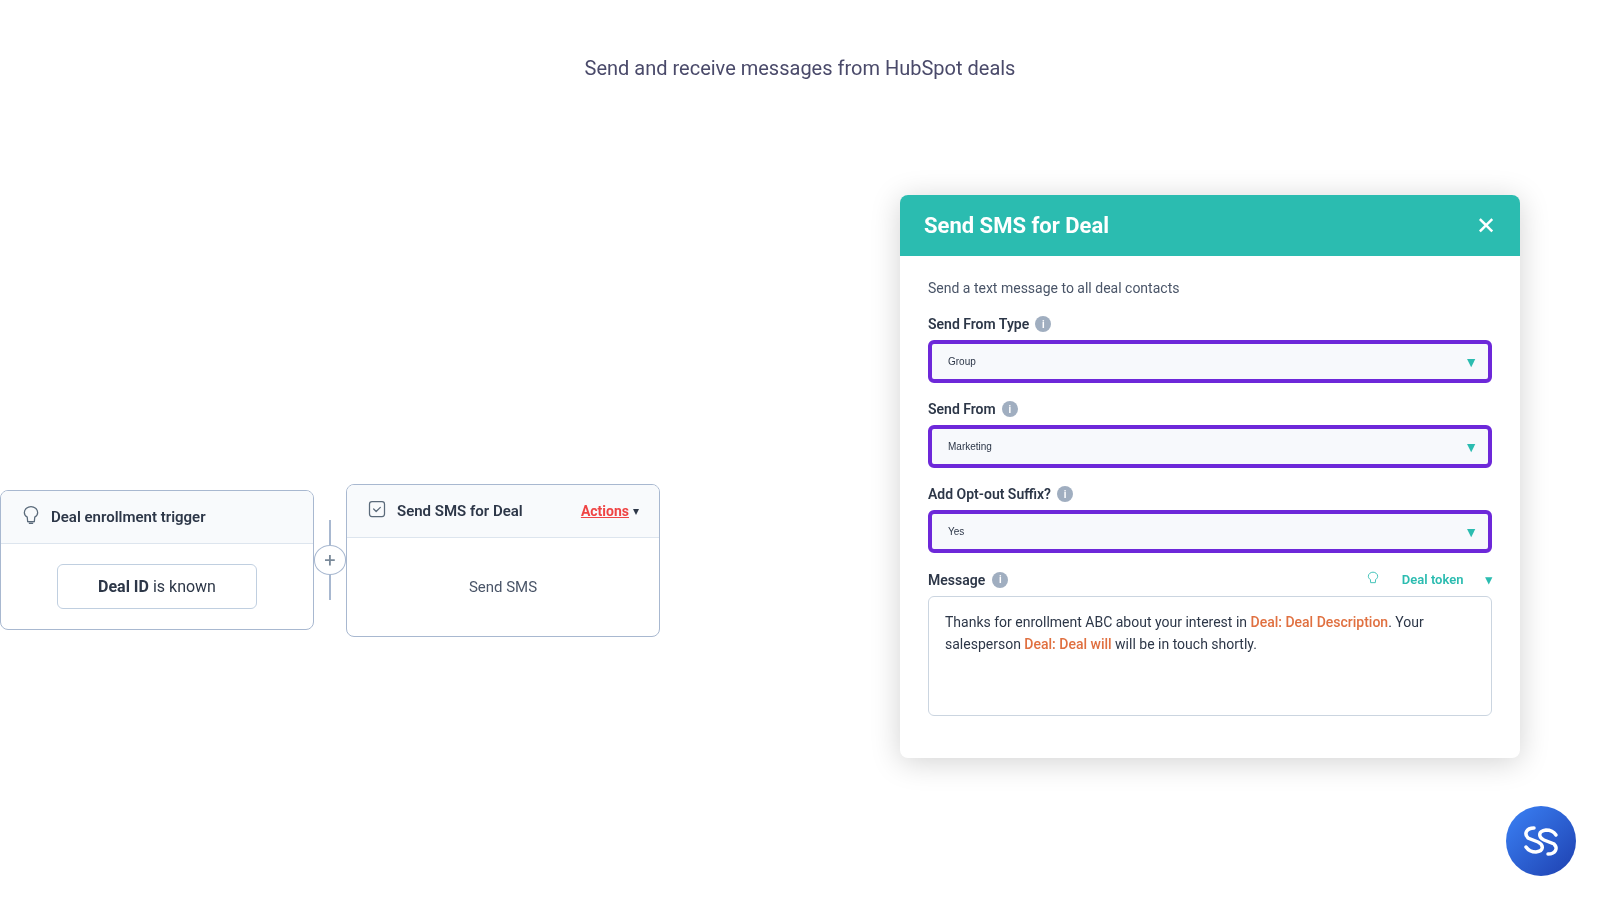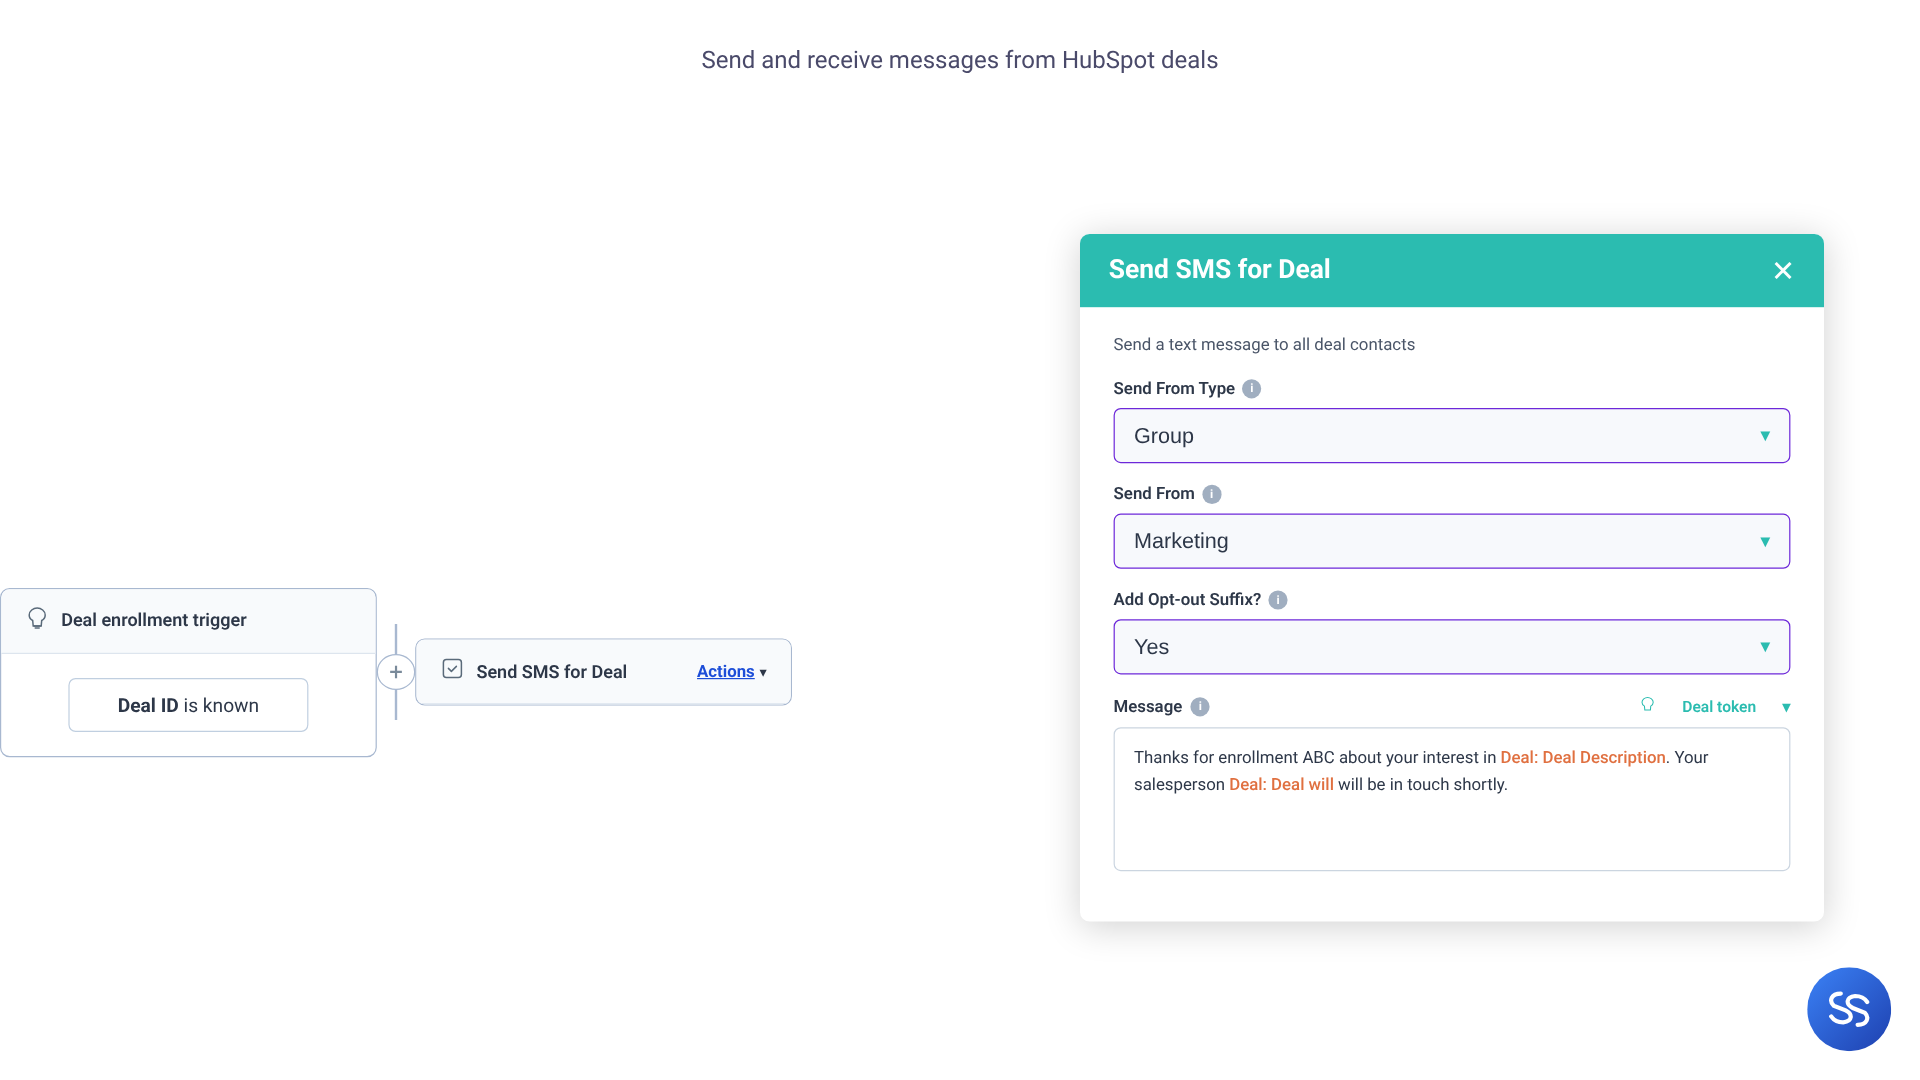--- a/index.html
+++ b/index.html
@@ -19,21 +19,21 @@
     }
     .page-title {
       font-size: 42px;
       font-weight: 800;
       color: #1a1a2e;
       line-height: 1.2;
     }
     .page-subtitle {
       font-size: 20px;
       color: #4a4a6a;
-      margin-top: 6px;
+      margin-top: 24px;
     }
 
     
     .canvas-area {
       position: absolute;
       left: 0;
       top: 160px;
       width: 660px;
       bottom: 0;
       display: flex;
@@ -126,21 +126,21 @@
     .node-header-actions {
       margin-left: auto;
       display: flex;
       align-items: center;
       gap: 4px;
     }
 
     .actions-link {
       font-size: 14px;
       font-weight: 700;
-      color: #1d4ed8;
+      color: #ef4444;
       text-decoration: underline;
       cursor: pointer;
     }
 
     .actions-arrow {
       font-size: 12px;
       color: #2d3748;
     }
 
     
@@ -215,23 +215,23 @@
       cursor: pointer;
     }
 
     .select-wrapper {
       position: relative;
     }
 
     .select-field {
       width: 100%;
       padding: 12px 16px;
-      border: 1px solid #6d28d9;
+      border: 4px solid #6d28d9;
       border-radius: 6px;
-      font-size: 18px;
+      font-size: 10px;
       color: #2d3748;
       background: #f7f9fc;
       appearance: none;
       cursor: pointer;
     }
 
     .select-arrow {
       position: absolute;
       right: 14px;
       top: 50%;
@@ -350,20 +350,23 @@
         <svg width="20" height="20" viewBox="0 0 24 24" fill="none">
           <rect x="3" y="3" width="18" height="18" rx="3" stroke="#5a6a7a" stroke-width="1.5"></rect>
           <path d="M8 12l3 3 5-5" stroke="#5a6a7a" stroke-width="1.5" stroke-linecap="round" stroke-linejoin="round"></path>
         </svg>
       </span>
       <span class="node-header-label">Send SMS for Deal</span>
       <div class="node-header-actions">
         <span class="actions-link">Actions</span>
         <span class="actions-arrow">▾</span>
       </div>
+    </div>
+    <div class="node-body">
+      <span class="node-body-text">Send SMS</span>
     </div>
   </div>
 
 </div>
 
 <div class="panel">
   <div class="panel-header">
     <span class="panel-title">Send SMS for Deal</span>
     <span class="panel-close">✕</span>
   </div>

